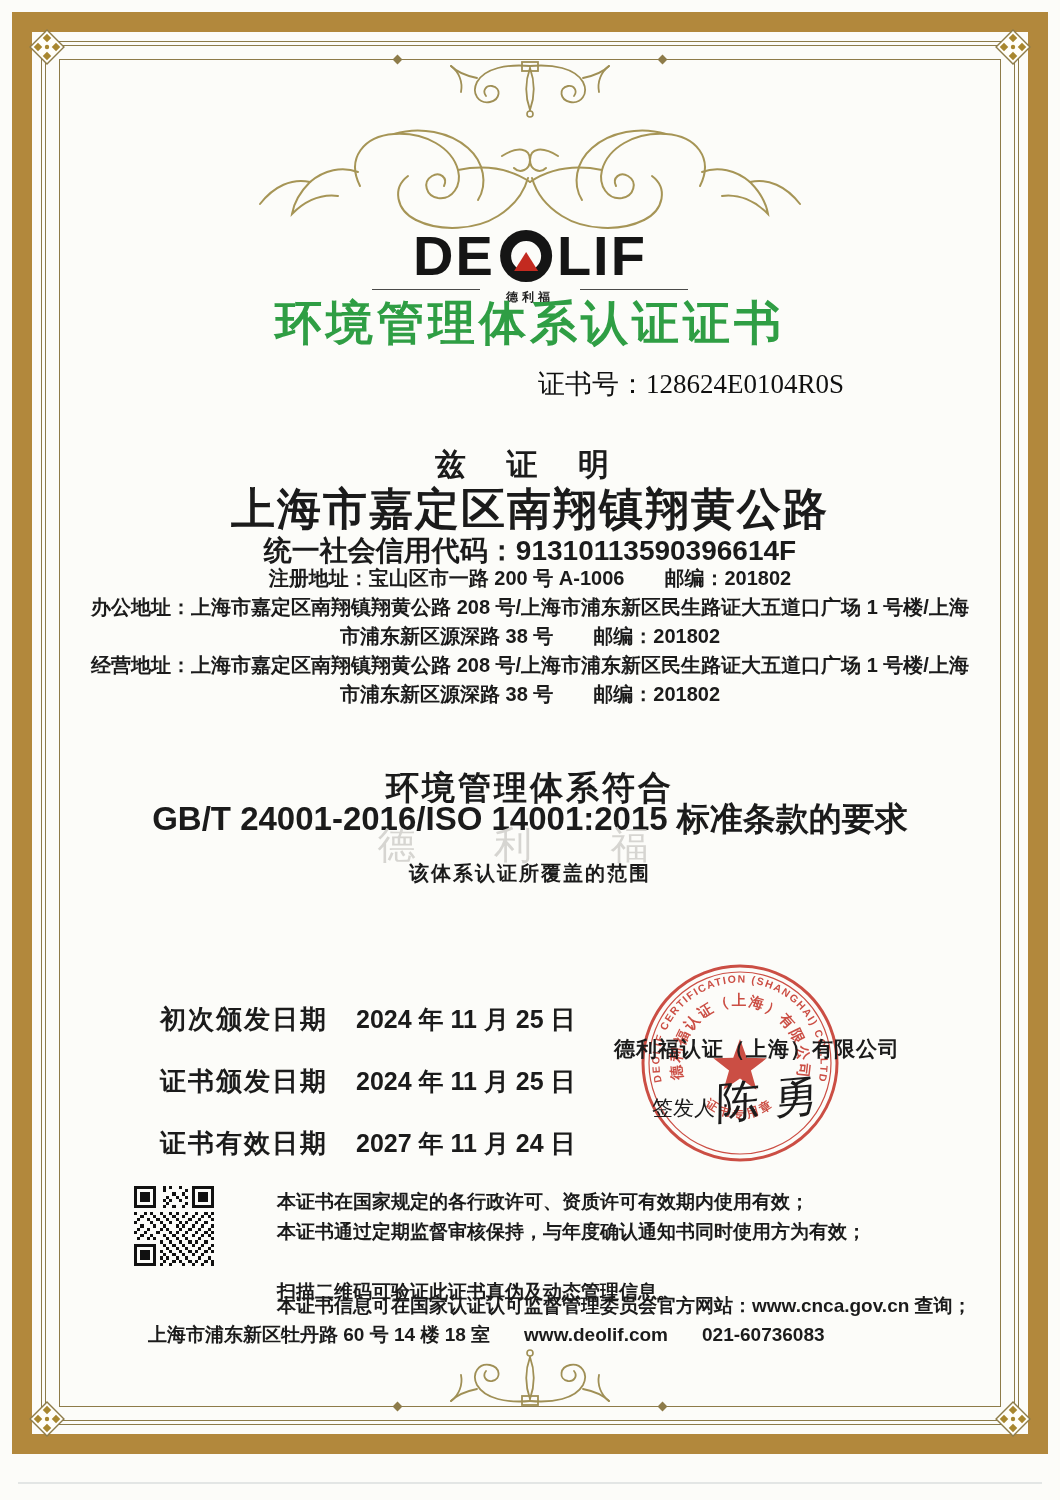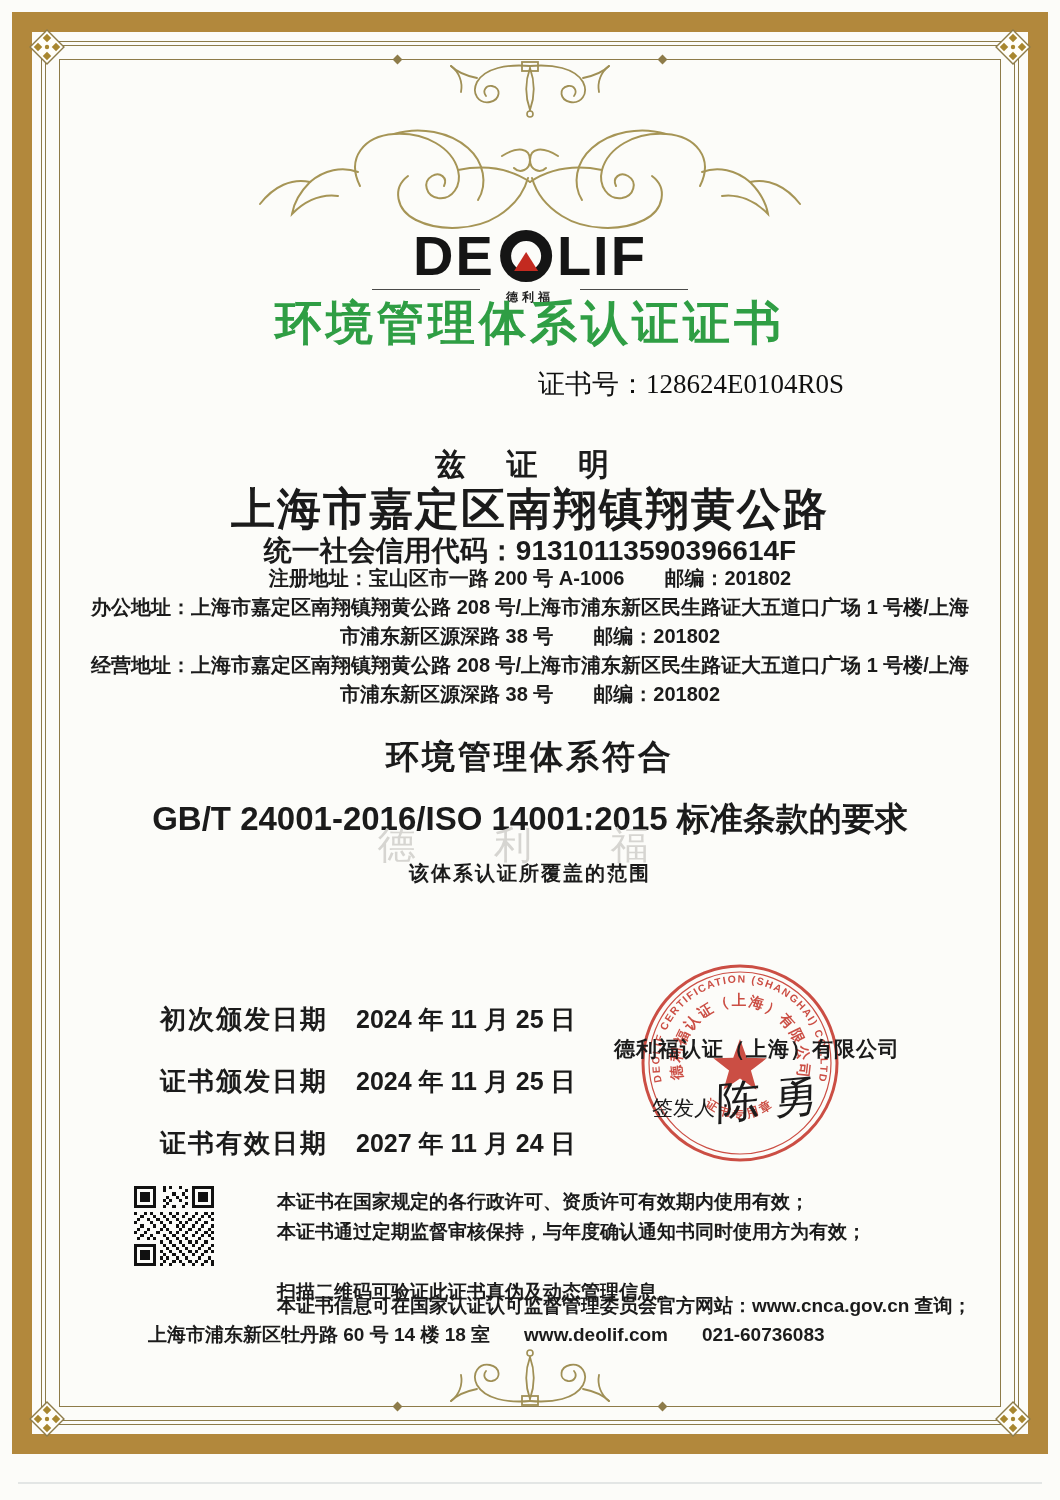--- a/index.html
+++ b/index.html
@@ -24,21 +24,21 @@
   #logosub{top:289px;display:flex;align-items:flex-start;gap:26px;}
   .subline{width:108px;height:1px;background:#4a4a4a;}
   .subtxt{font-size:12px;letter-spacing:4px;font-weight:700;color:#222;}
   
   #title{top:292px;font-size:47px;font-weight:900;letter-spacing:4px;color:#2f9e44;}
   #certno{left:538px;top:366px;font-family:"Liberation Serif",serif;font-size:27px;color:#111;white-space:nowrap;}
   #hereby{top:444px;font-size:31px;font-weight:800;letter-spacing:16px;}
   #company{top:480px;font-size:44px;font-weight:800;letter-spacing:2px;}
   #credit{top:532px;font-size:28px;font-weight:700;}
   .addr{font-size:20px;font-weight:700;line-height:1;}
-  #conform{top:735px;font-size:33px;font-weight:800;letter-spacing:3px;}
+  #conform{top:766px;font-size:33px;font-weight:800;letter-spacing:3px;}
   #standard{top:797px;font-size:33px;font-weight:800;}
   #wmark{top:820px;font-size:38px;font-weight:500;letter-spacing:34px;color:#d6d5d1;}
   #scopehead{top:860px;font-size:20px;font-weight:600;letter-spacing:2px;}
   #scope{top:905px;font-size:27px;font-weight:600;letter-spacing:1px;}
   .dlabel{font-size:26px;font-weight:600;letter-spacing:2px;margin-left:20px;}
   .dvalue{font-size:25px;font-weight:600;}
   #issuer{left:614px;top:1035px;font-family:"Liberation Serif",serif;font-size:21px;font-weight:700;letter-spacing:1px;z-index:6;white-space:nowrap;}
   #signlab{left:652px;top:1094px;font-size:21px;font-weight:400;z-index:6;}
   #signname{left:716px;top:1070px;font-family:"DejaVu Serif",serif;font-size:44px;font-weight:500;z-index:6;transform:rotate(-5deg) skewX(-6deg);}
   .note{position:absolute;left:277px;font-size:19px;font-weight:700;white-space:nowrap;}

